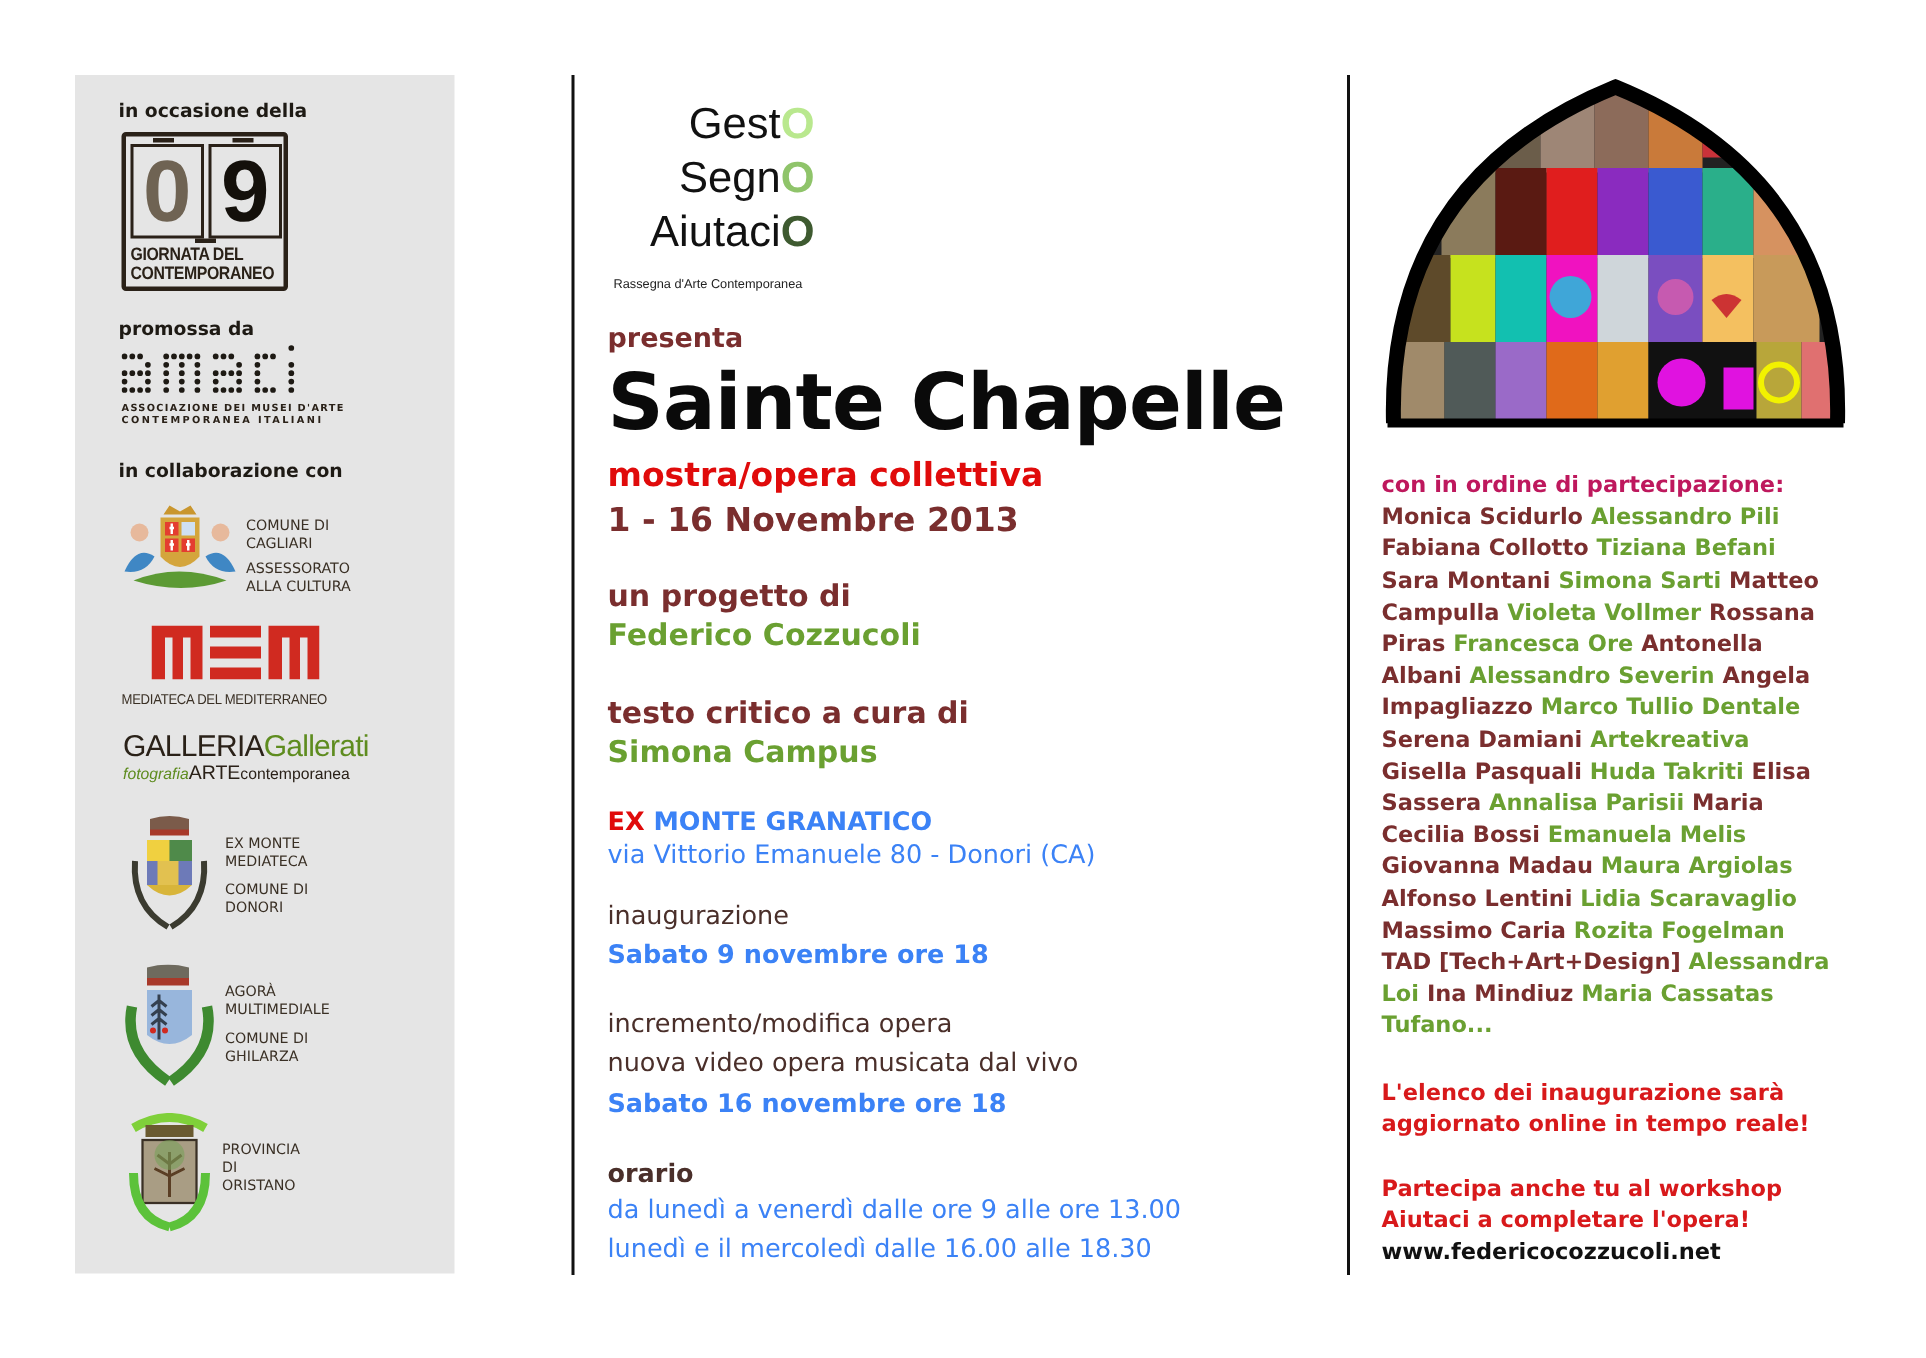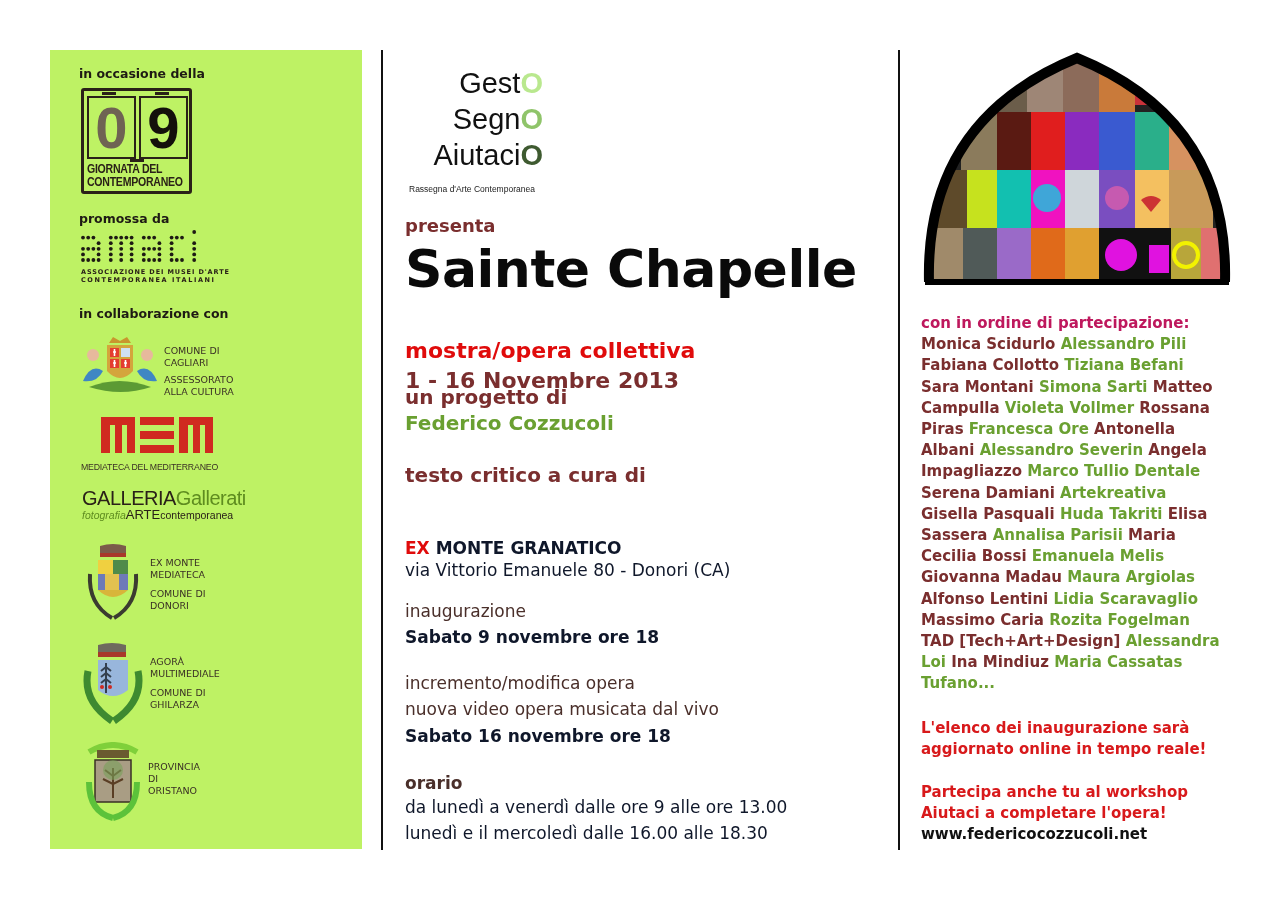--- a/index.html
+++ b/index.html
@@ -1,20 +1,20 @@
 <!DOCTYPE html>
 <html><head>
 <meta charset="utf-8">
 <style>
   html, body { margin:0; padding:0; background:#ffffff; }
   body { width:1284px; height:905px; position:relative; overflow:hidden; font-family:"DejaVu Sans", sans-serif; }
   .abs { position:absolute; }
 
   
-  #left-panel { left:50px; top:50px; width:312px; height:799px; background:#bef264; }
+  #left-panel { left:50px; top:50px; width:253px; height:799px; background:#e5e5e5; }
   .lp-label { position:absolute; left:29px; font-size:12.5px; font-weight:bold; color:#1e1a14; }
   .logo09 { position:absolute; left:31px; top:38px; width:111px; height:106px; border:3px solid #2a2118; border-radius:3px; box-sizing:border-box; }
   .logo09 .d { position:absolute; top:5px; width:49px; height:63px; border:2px solid #2a2118; box-sizing:border-box; font-family:"Liberation Sans", sans-serif; font-weight:bold; font-size:58px; line-height:60px; text-align:center; }
   .logo09 .d0 { left:3px; color:#6f6353; }
   .logo09 .d9 { left:55px; color:#14100b; }
   .logo09 .bar { position:absolute; height:3px; width:14px; background:#2a2118; }
   .logo09 .cap { position:absolute; left:3px; top:72px; font-family:"Liberation Sans", sans-serif; font-weight:bold; font-size:12px; line-height:13px; color:#2a2118; letter-spacing:-0.3px; transform:scaleX(0.88); transform-origin:left; }
   .amaci { position:absolute; left:31px; top:178px; }
   .amaci .sub { font-size:6.5px; font-weight:bold; letter-spacing:0.9px; color:#2a2118; line-height:8px; }
   .crest { position:absolute; }
@@ -35,23 +35,23 @@
   
   #center { left:405px; top:50px; width:480px; height:800px; }
   .gsd { position:absolute; left:2px; top:15px; font-family:"Liberation Sans", sans-serif; font-size:29px; line-height:36px; color:#111; text-align:right; width:136px; }
   .gsd .o { font-weight:bold; }
   .gsd-sub { position:absolute; left:4px; top:134px; font-family:"Liberation Sans", sans-serif; font-size:8.5px; color:#222; }
   .presenta { position:absolute; left:0; top:165px; font-size:18px; font-weight:bold; color:#7a2e2e; }
   .title { position:absolute; left:0; top:188px; font-size:52px; font-weight:bold; color:#0a0a0a; letter-spacing:-0.5px; line-height:62px; }
   .red { color:#e00b0b; }
   .maroon { color:#7a2e2e; }
   .green { color:#6aa031; }
-  .dark { color:#0f172a; }
+  .dark { color:#3b82f6; }
   .brown { color:#4a2f2a; }
-  .t22 { position:absolute; left:0; font-size:22px; font-weight:bold; line-height:28px;margin-top:33px; }
+  .t22 { position:absolute; left:0; font-size:22px; font-weight:bold; line-height:28px; }
   .t20 { position:absolute; left:0; font-size:20px; font-weight:bold; line-height:26px; }
   .t17b { position:absolute; left:0; font-size:17px; font-weight:bold; line-height:22px; }
   .t17 { position:absolute; left:0; font-size:17px; line-height:26px; }
 
   
   #right { left:921px; top:50px; width:320px; }
   .window-art { position:absolute; left:0; top:0; width:312px; height:236px; }
   .plist { position:absolute; left:0; top:263px; width:305px; font-size:15px; font-weight:bold; line-height:21.2px; }
   .plist .hdr { color:#be185d; }
   .plist .m { color:#7a2e2e; }
@@ -250,20 +250,21 @@
 
   <div class="presenta">presenta</div>
   <div class="title">Sainte Chapelle</div>
   <div class="t22 red" style="top:254px;">mostra/opera collettiva</div>
   <div class="t22 maroon" style="top:284px;">1 - 16 Novembre 2013</div>
 
   <div class="t20 maroon" style="top:334px;">un progetto di</div>
   <div class="t20 green" style="top:360px;">Federico Cozzucoli</div>
 
   <div class="t20 maroon" style="top:412px;">testo critico a cura di</div>
+  <div class="t20 green" style="top:438px;">Simona Campus</div>
 
   <div class="t17b" style="top:487px;"><span class="red">EX</span> <span class="dark">MONTE GRANATICO</span></div>
   <div class="t17 dark" style="top:507px;">via Vittorio Emanuele 80 - Donori (CA)</div>
 
   <div class="t17 brown" style="top:548px;">inaugurazione</div>
   <div class="t17b dark" style="top:576px;">Sabato 9 novembre ore 18</div>
 
   <div class="t17 brown" style="top:620px;">incremento/modifica opera</div>
   <div class="t17 brown" style="top:646px;">nuova video opera musicata dal vivo</div>
   <div class="t17b dark" style="top:675px;">Sabato 16 novembre ore 18</div>

